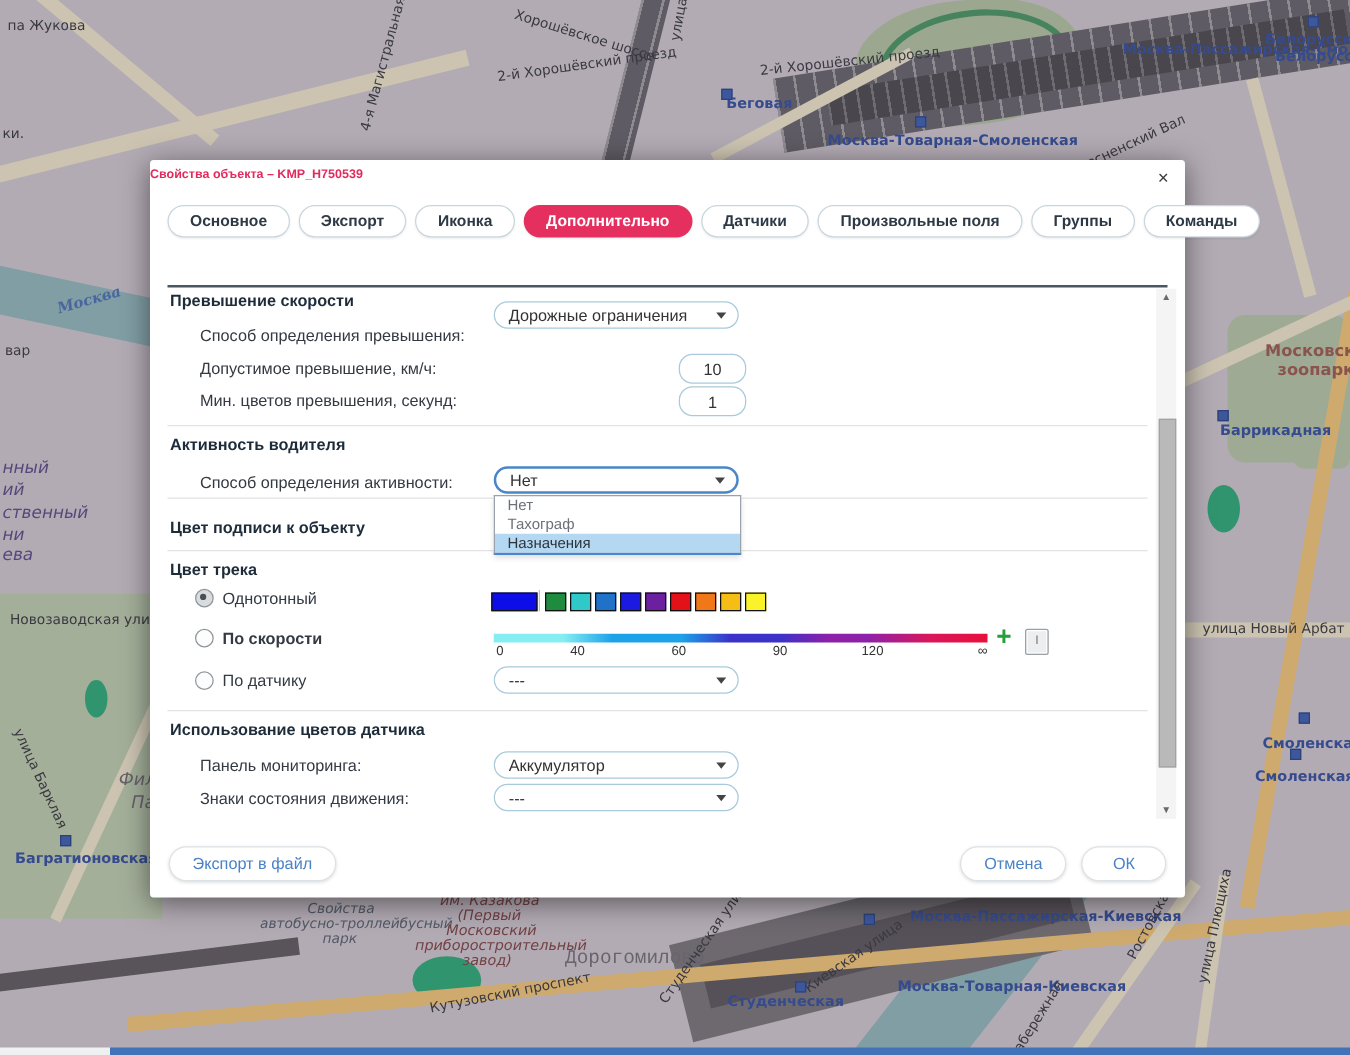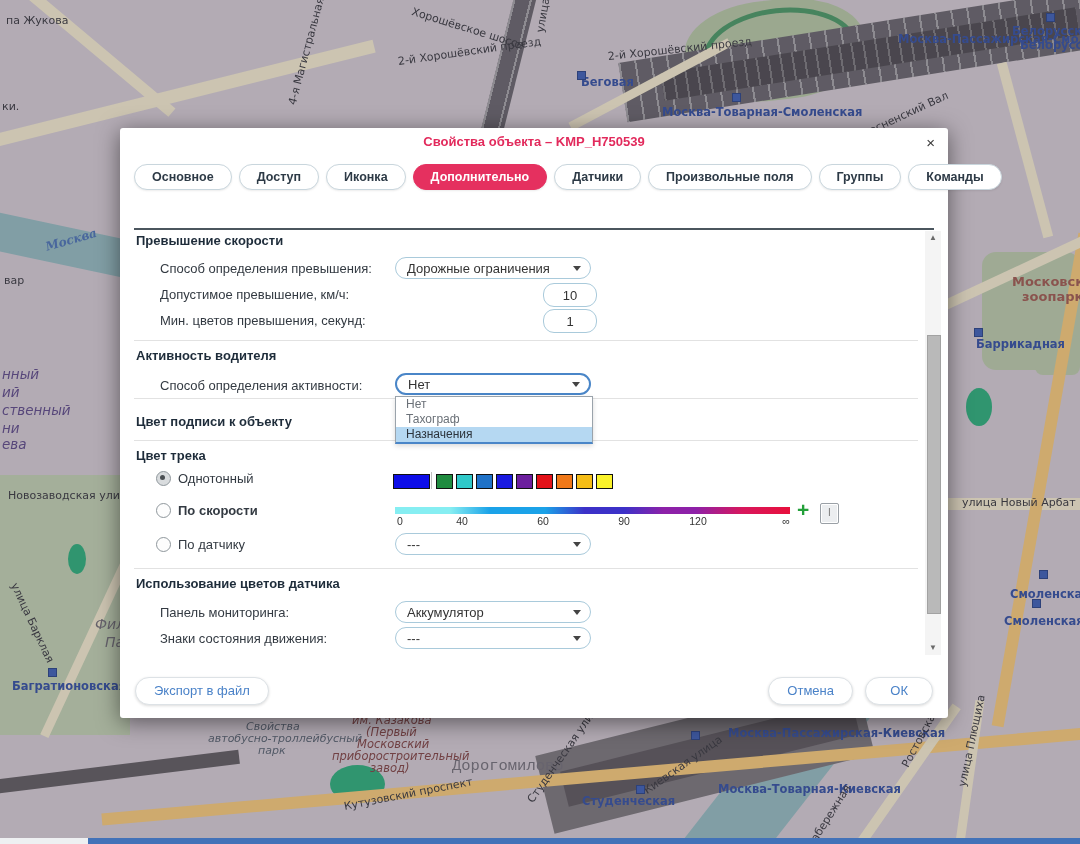--- a/index.html
+++ b/index.html
@@ -27,22 +27,22 @@
   .district-sm{font-size:14px;font-style:italic;color:#6d6a72;}
   .river-label{font-size:12px;font-weight:bold;font-style:italic;color:#4d72ae;font-family:"DejaVu Serif",serif;}
   .metro{position:absolute;width:7px;height:7px;background:#3f5fae;border:1px solid #2c4483;}
   #map-dim{position:absolute;inset:0;background:rgba(58,52,66,0.16);}
   #bottom-strip-left{position:absolute;left:0;top:838px;width:88px;height:6px;background:#eef0f2;}
   #bottom-strip-blue{position:absolute;left:88px;top:838px;width:992px;height:6px;}
 
   
   #dialog{position:absolute;left:120px;top:128px;width:828px;height:590px;background:#fff;
     border-radius:3px;box-shadow:0 4px 22px rgba(0,0,0,.5);}
-  #dlg-title{position:absolute;top:6px;left:0;width:100%;text-align:center;
-    font-size:13px;font-weight:bold;color:#e22a5c;}
+  #dlg-title{position:absolute;top:6px;left:0;width:100%;text-align:left;
+    font-size:10px;font-weight:bold;color:#e22a5c;}
   #dlg-close{position:absolute;top:7px;right:13px;font-size:15px;color:#3a3a3a;cursor:pointer;line-height:15px;}
   .tab-row{position:absolute;left:14px;display:flex;gap:7px;}
   #tab-row-1{top:36px;}
   #tab-row-2{top:66px;}
   .tab{height:24px;line-height:24px;padding:0 17px;border-radius:13px;border:1px solid #c9d6dd;
     background:#fff;font-size:12.5px;font-weight:bold;color:#2d3a46;box-shadow:0 1px 2px rgba(0,0,0,.08);
     white-space:nowrap;cursor:pointer;}
   .tab.active{background:#e5305f;border-color:#e5305f;color:#fff;}
   #tab-sep{position:absolute;left:14px;right:14px;top:100px;border-bottom:2px solid #4b565e;}
 
@@ -202,35 +202,35 @@
 
   <div id="bottom-strip-left"></div>
   <div id="bottom-strip-blue" style="background: rgb(66, 114, 184);"></div>
 
   <div id="dialog">
     <div id="dlg-title">Свойства объекта – KMP_H750539</div>
     <div id="dlg-close">×</div>
 
     <div class="tab-row" id="tab-row-1">
       <div class="tab">Основное</div>
-      <div class="tab">Доступ</div>
+      <div class="tab">Экспорт</div>
       <div class="tab">Иконка</div>
       <div class="tab active">Дополнительно</div>
       <div class="tab">Датчики</div>
       <div class="tab">Произвольные поля</div>
       <div class="tab">Группы</div>
       <div class="tab">Команды</div>
     </div>
     <div id="tab-sep"></div>
 
     <div id="content">
 
       <div class="sec-h" style="top:2px;">Превышение скорости</div>
       <div class="f-label" style="top:30px;">Способ определения превышения:</div>
-      <div class="select" style="top:26px;">
+      <div class="select" style="top:10px;">
         <span>Дорожные ограничения</span>
         <span class="caret"></span>
       </div>
       <div class="f-label" style="top:56px;">Допустимое превышение, км/ч:</div>
       <input class="num-input" style="top: 52px;" value="10">
       <div class="f-label" style="top:82px;">Мин. цветов превышения, секунд:</div>
       <input class="num-input" style="top: 78px;" value="1">
       <div class="sep" style="top:109px;"></div>
 
       <div class="sec-h" style="top:117px;">Активность водителя</div>

